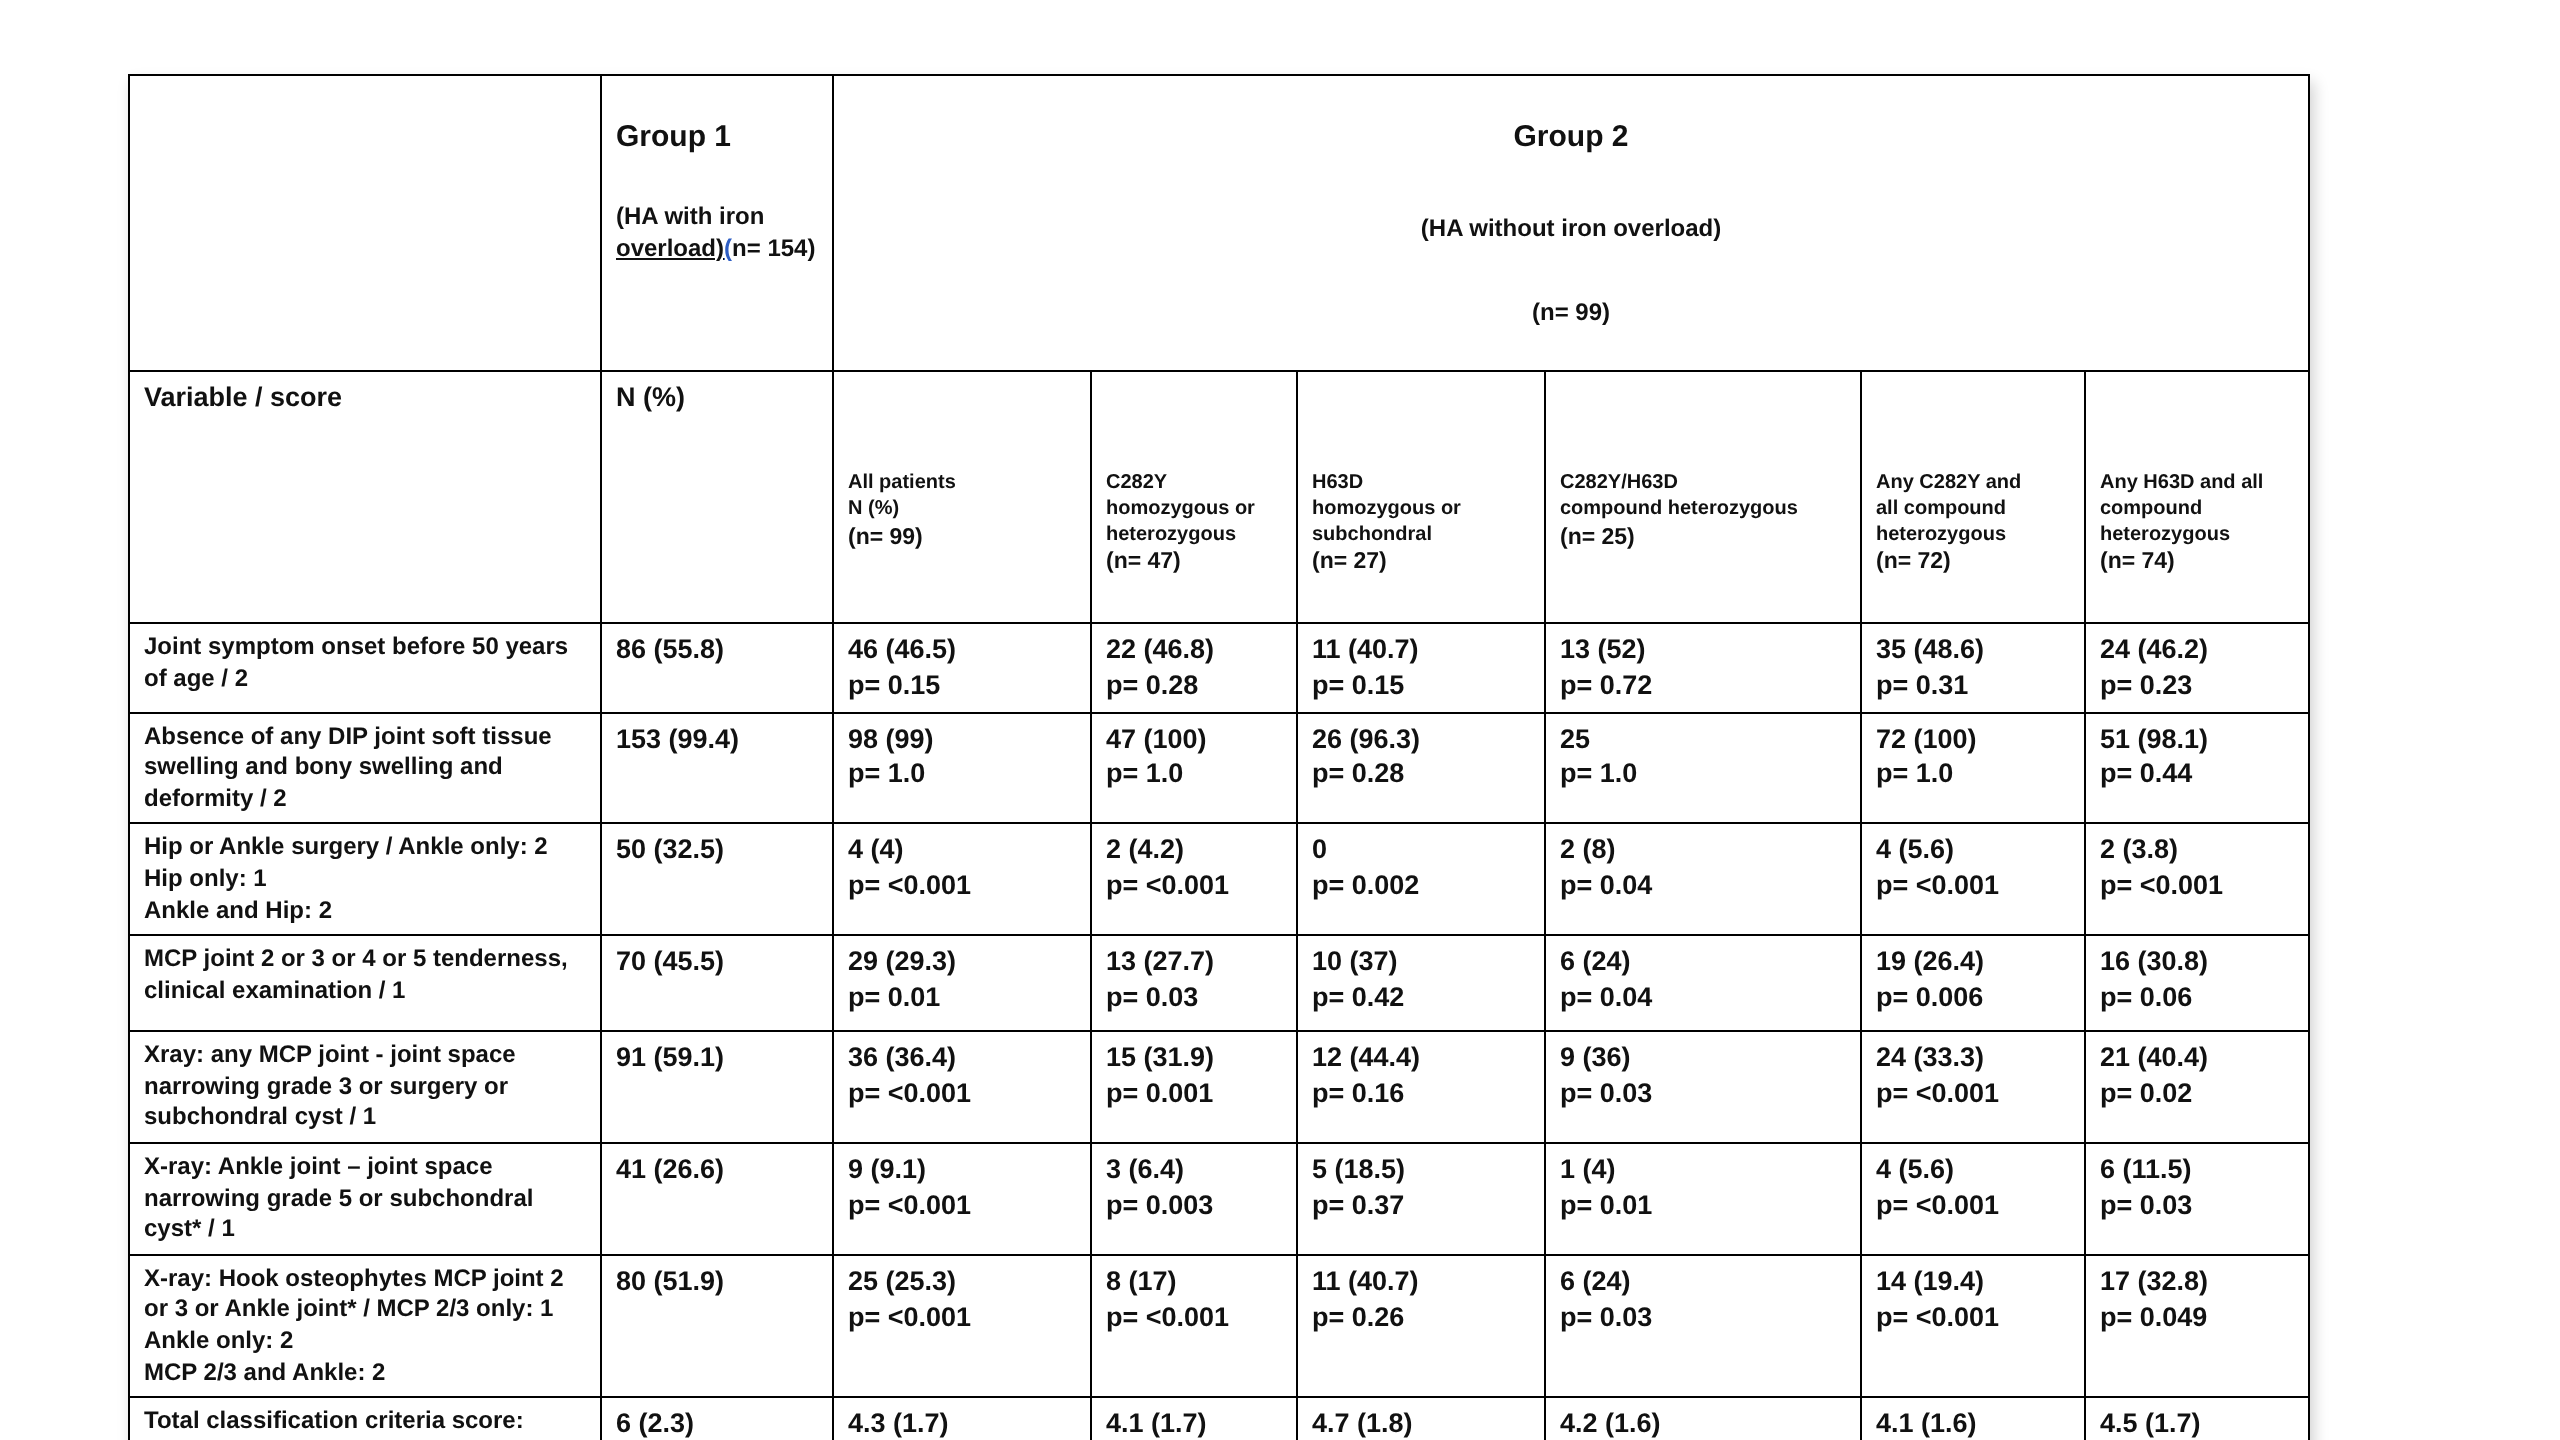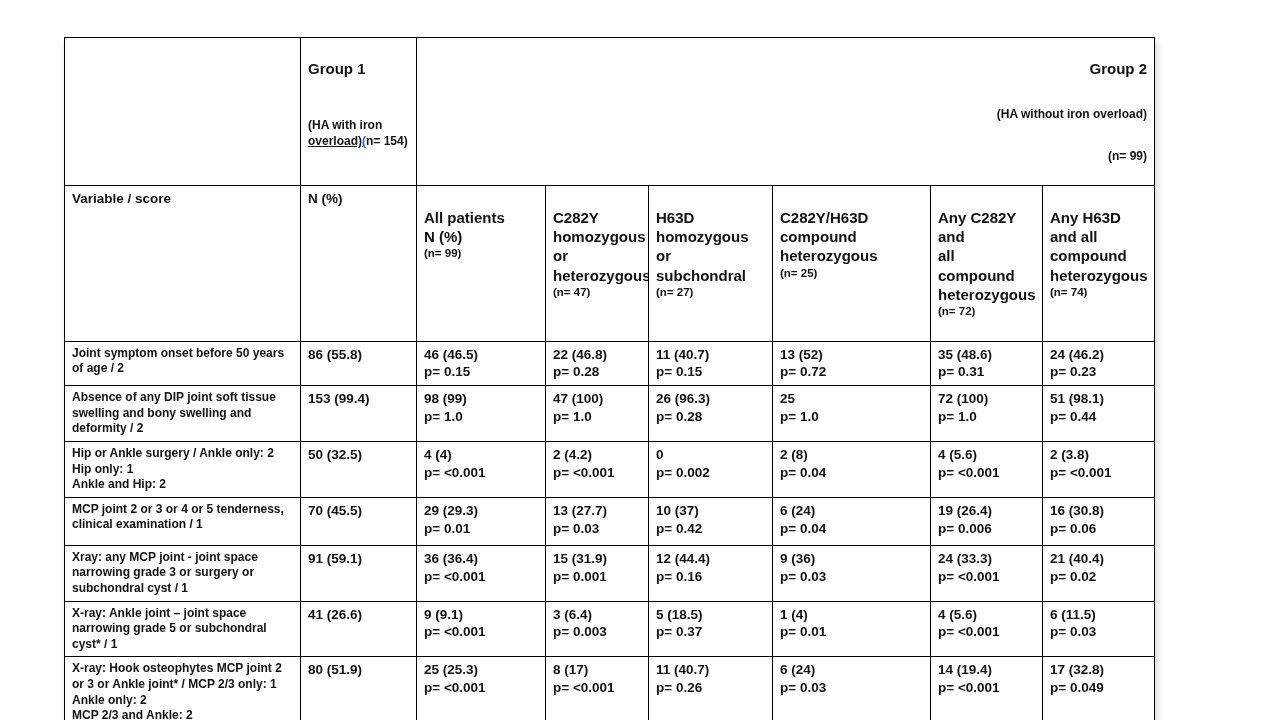--- a/index.html
+++ b/index.html
@@ -28,38 +28,38 @@
     text-align: left;
     padding: 4px 7px;
     font-weight: 700;
     white-space: pre-line;
     overflow: hidden;
   }
   
   thead tr.group-row { height: 78px; }
   .empty-corner { border-bottom: 1.5px solid #000; }
   .gtitle { font-size: 15px; line-height: 1.25; }
-  .g1cell .gtitle { margin-bottom: 20px; }
+  .g1cell .gtitle { margin-bottom: 3px; }
   .gsub { font-size: 12px; line-height: 1.35; }
   .ul { text-decoration: underline; }
   .ul-blue { color: #2e5ec4; text-decoration: underline; }
-  .g2cell { text-align: right; }
+  .g2cell { text-align: center; }
   .g2cell .gtitle { margin-bottom: 9px; }
   .g2cell .gsub { margin-bottom: 9px; }
   .g2cell .gn { font-size: 12px; }
   
   thead tr.col-row { height: 61px; }
   .hc-big { font-size: 13.5px; line-height: 1.3; }
   .hwrap {
     display: flex;
     flex-direction: column;
     justify-content: space-between;
     min-height: 51px;
   }
-  .hl { font-size: 15px; line-height: 1.28; }
+  .hl { font-size: 10px; line-height: 1.28; margin-top: 28px; }
   .hn { font-size: 11.5px; line-height: 1.28; }
   
   tbody th { font-size: 12px; line-height: 1.3; }
   tbody td { font-size: 13.5px; line-height: 1.32; }
   tbody tr:nth-child(1)  { height: 37px; margin-top: 37px; }
   tbody tr:nth-child(2)  { height: 37px; }
   tbody tr:nth-child(3)  { height: 46px; }
   tbody tr:nth-child(4)  { height: 48px; }
   tbody tr:nth-child(5)  { height: 36px; }
   tbody tr:nth-child(6)  { height: 51px; }

